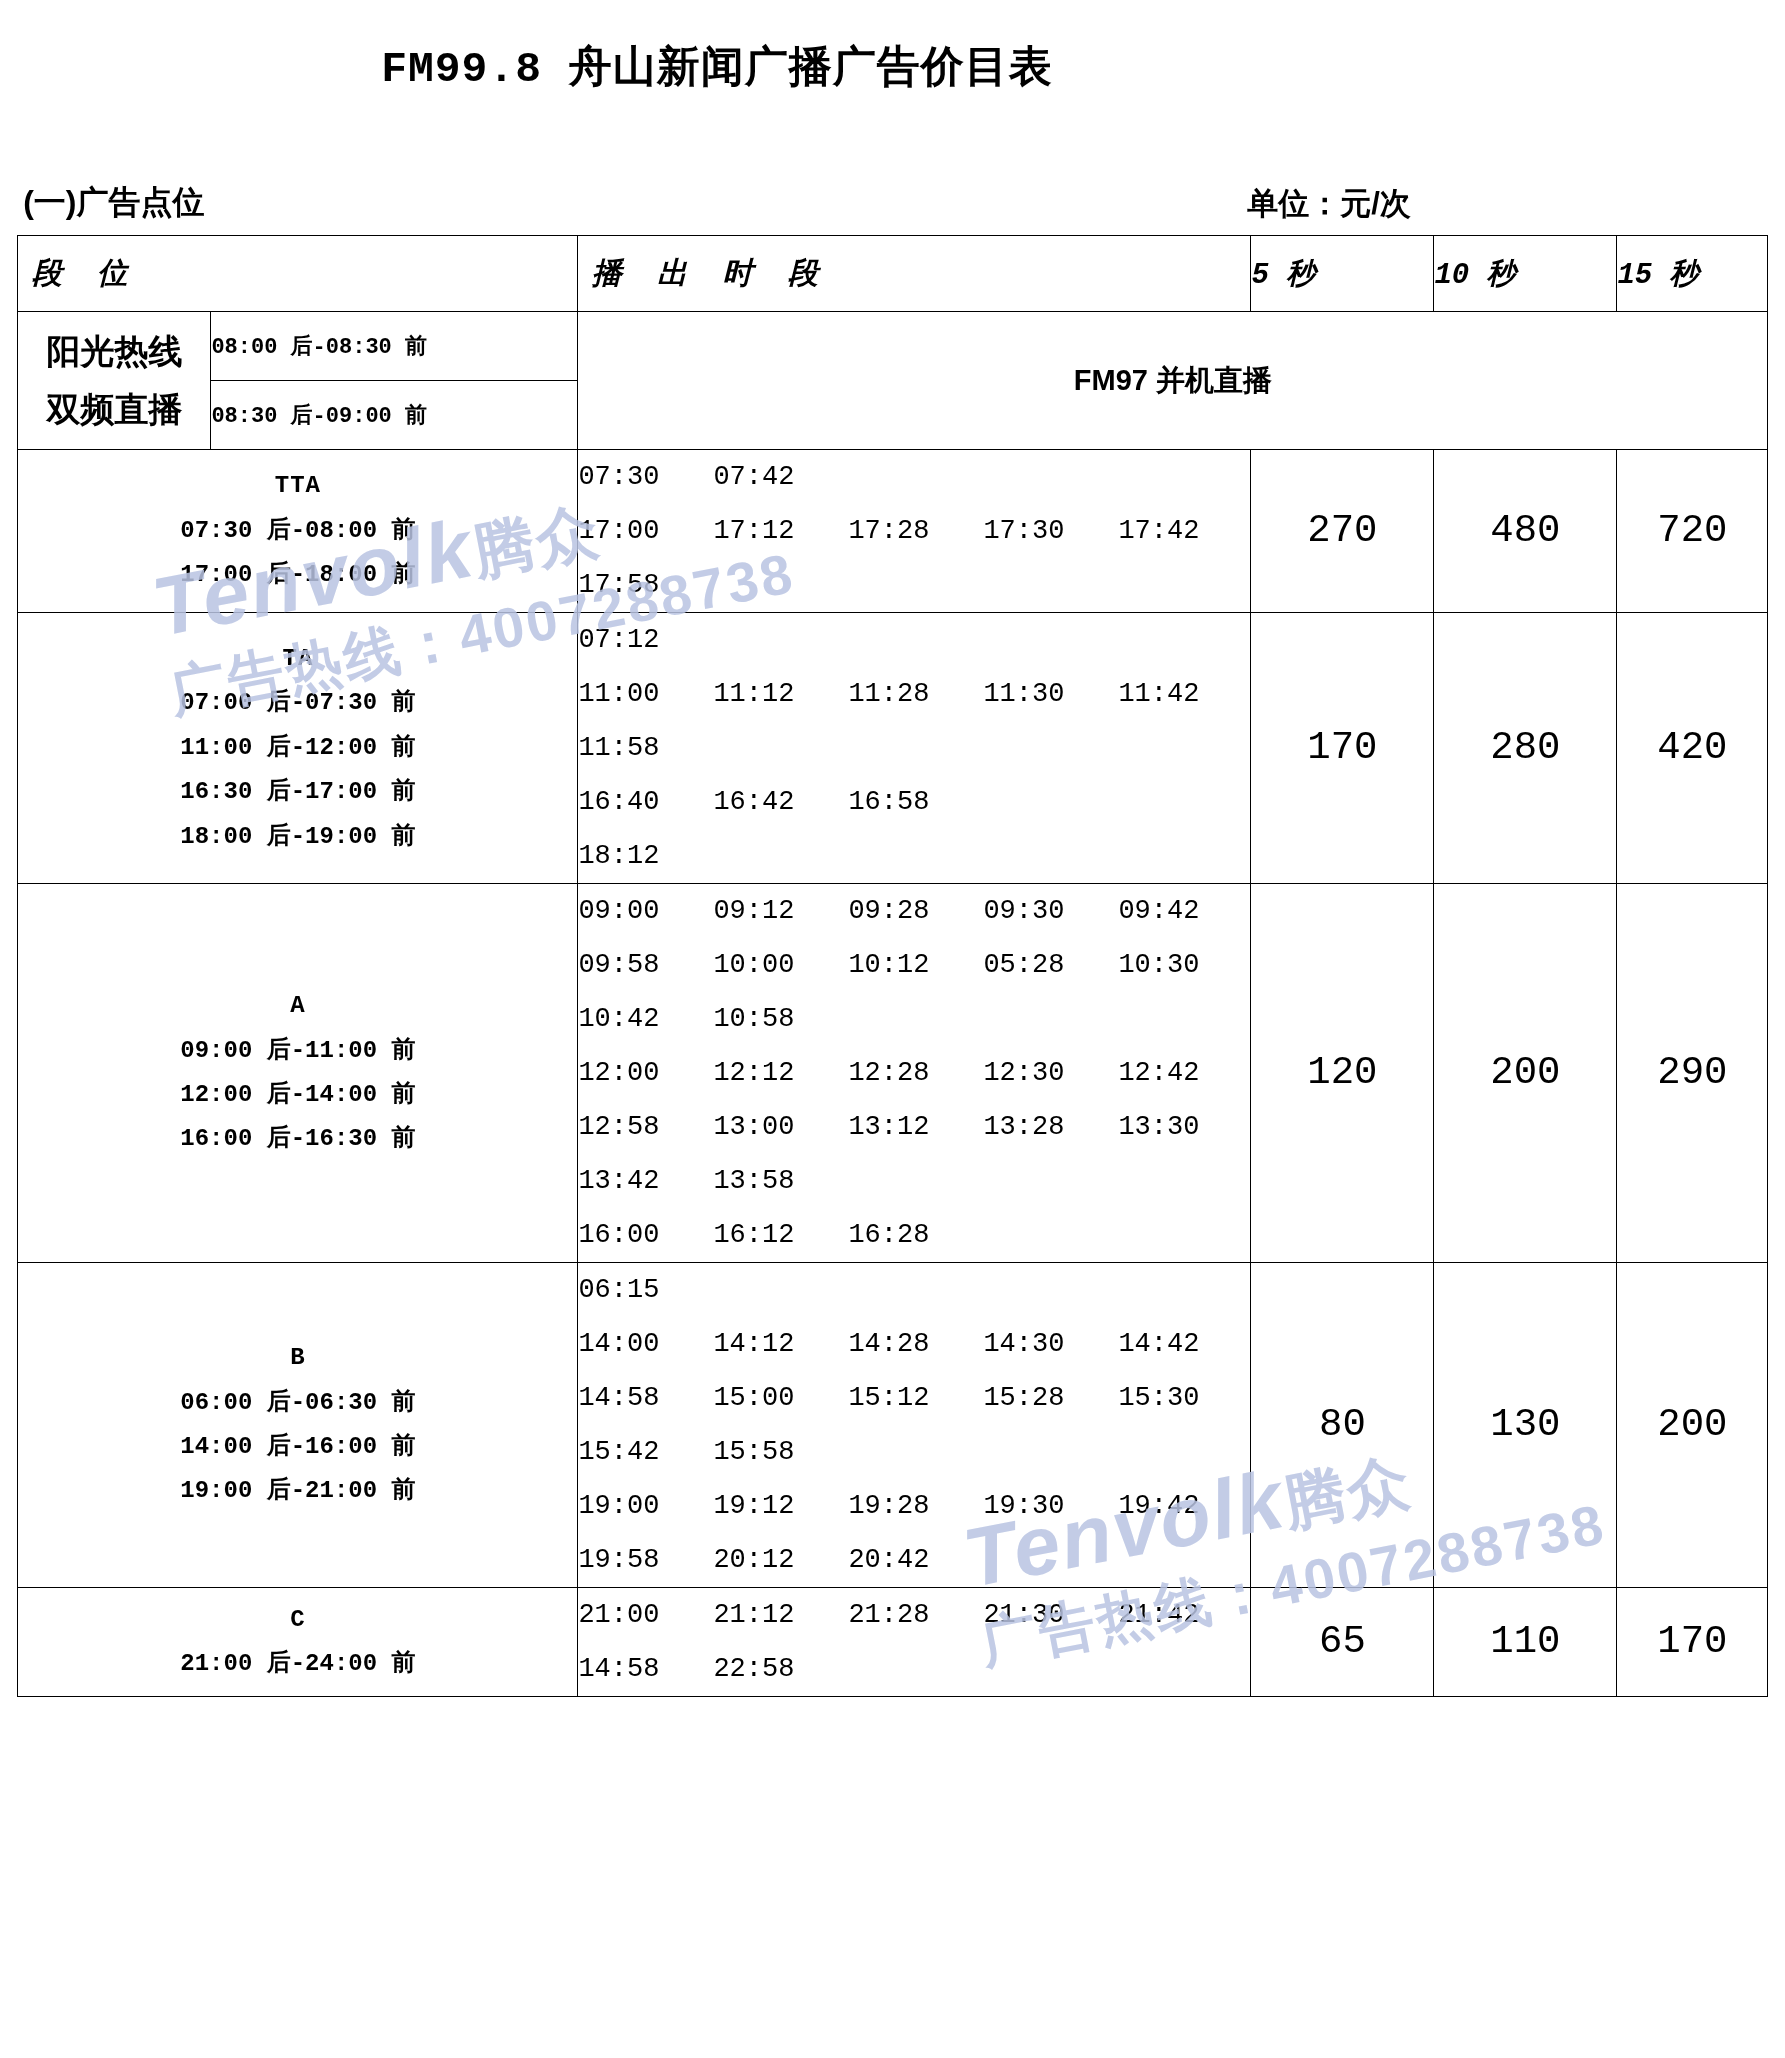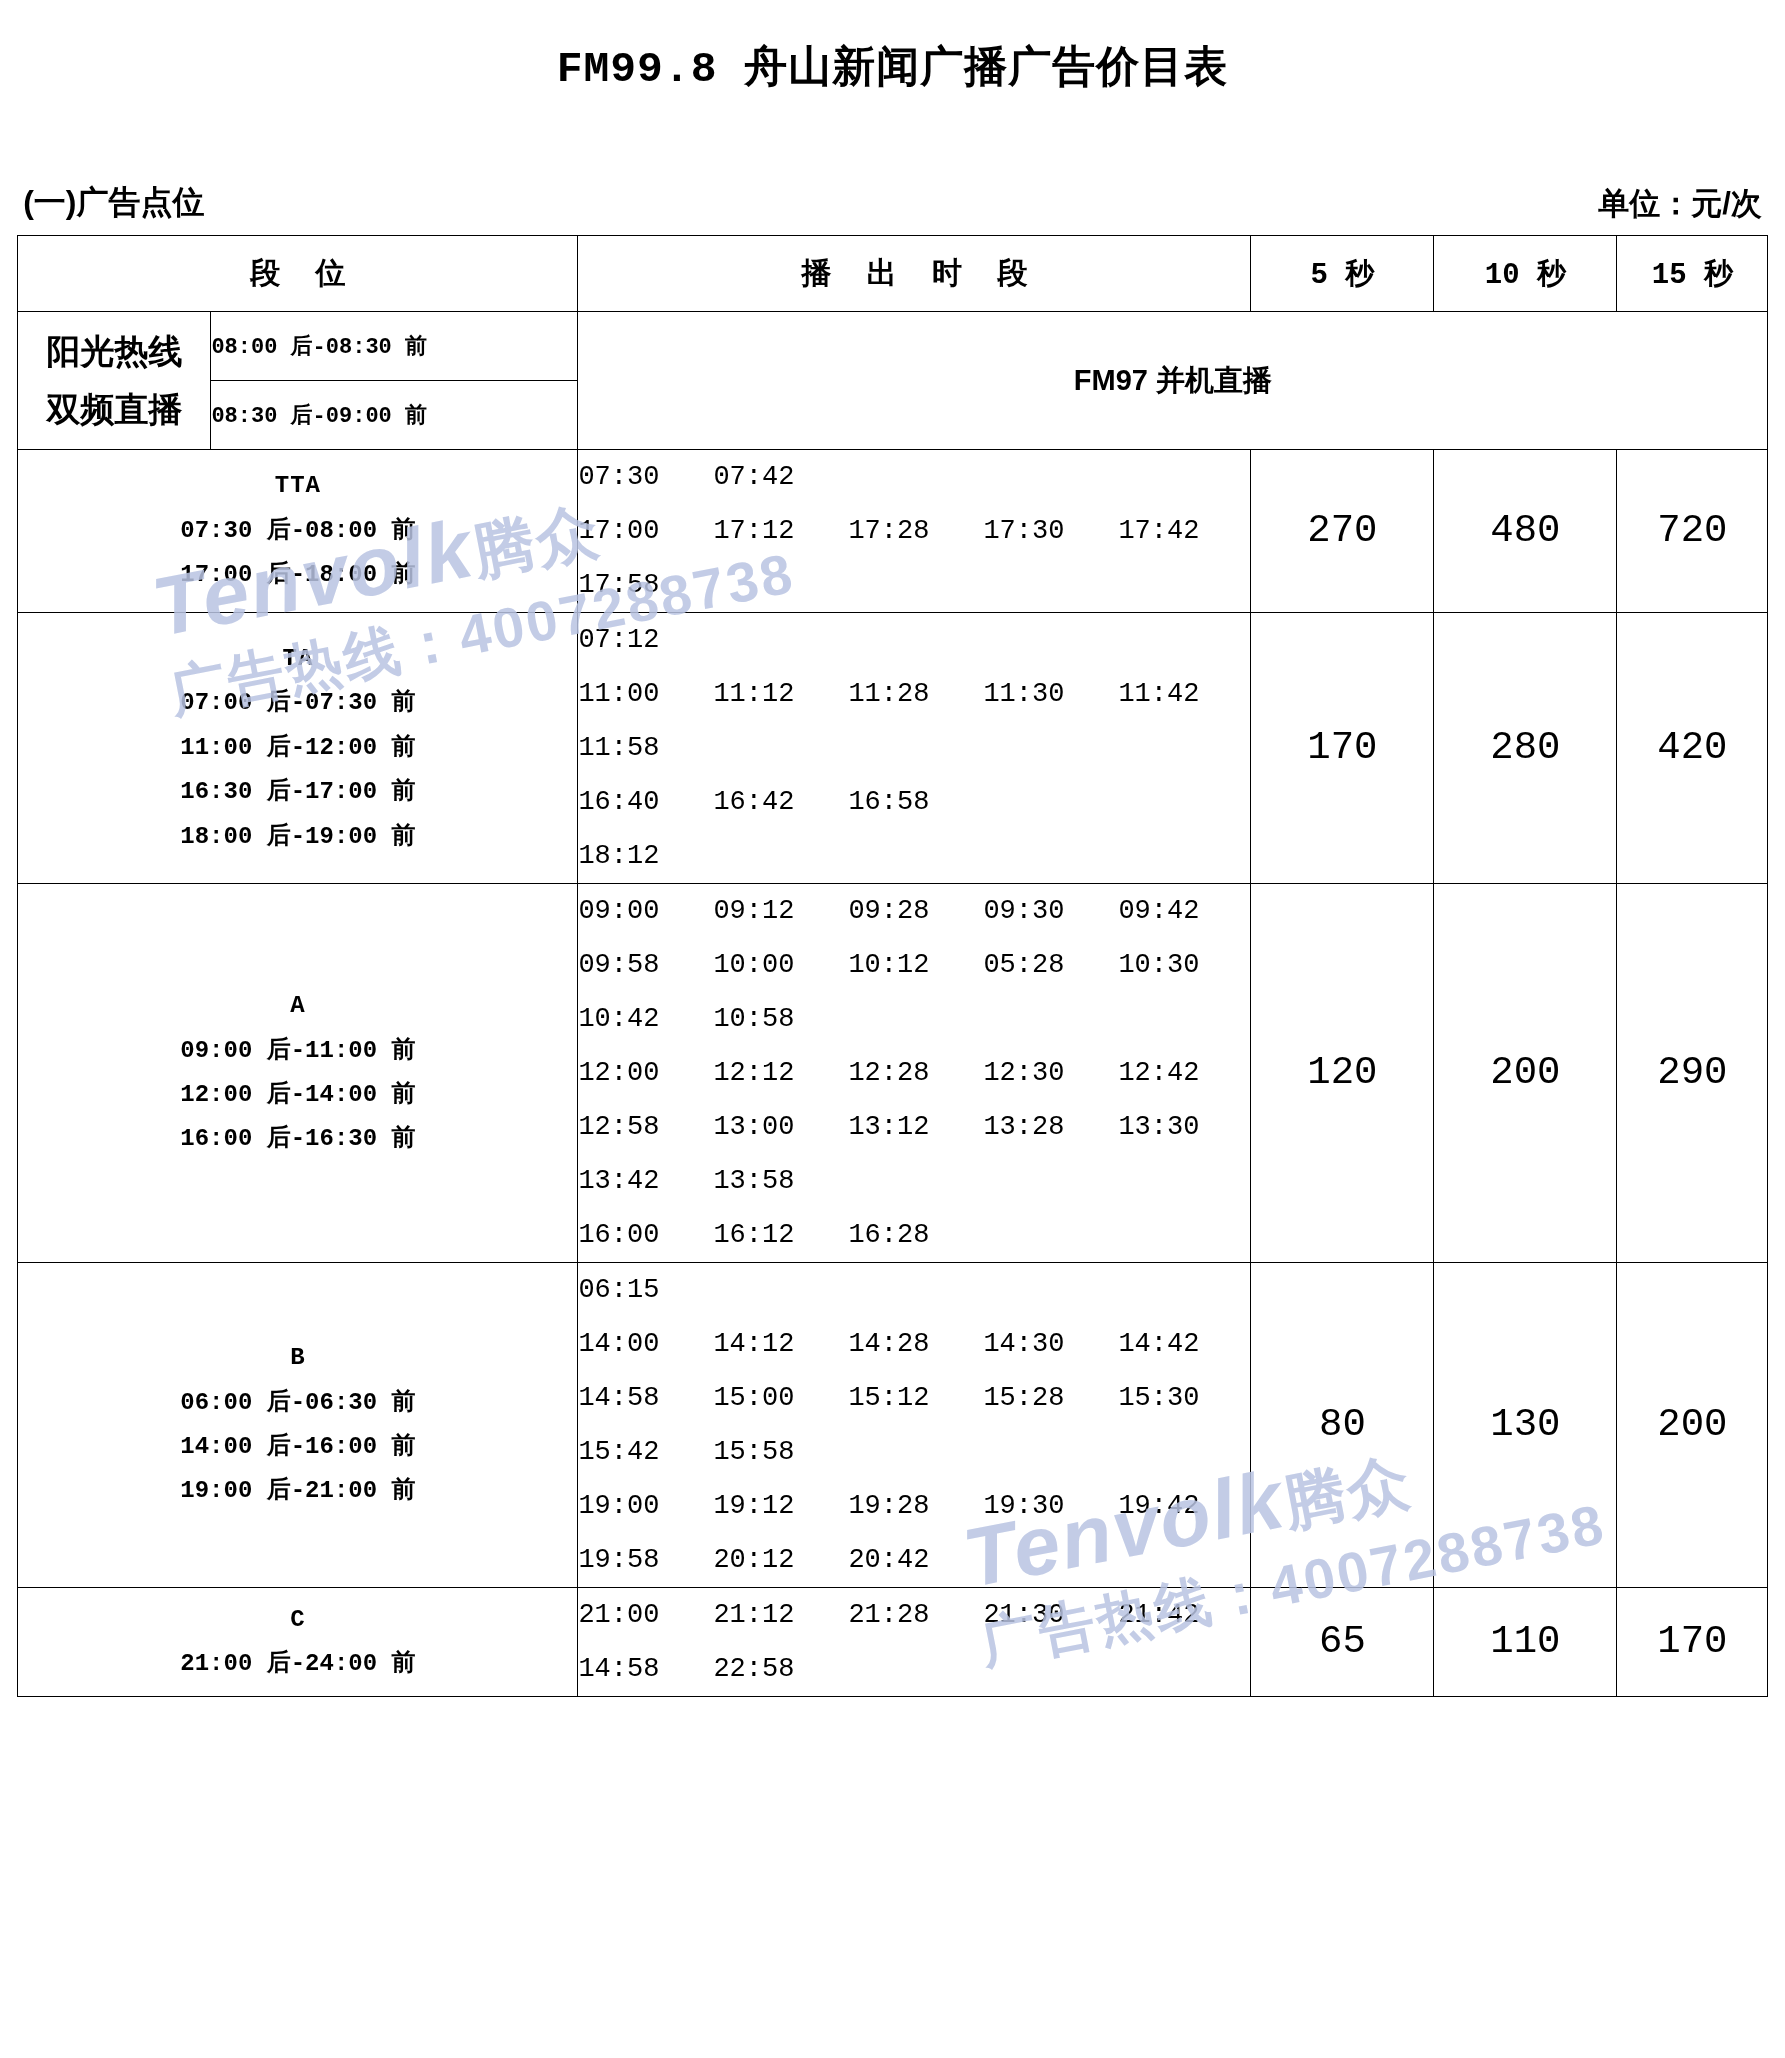--- a/index.html
+++ b/index.html
@@ -10,21 +10,21 @@
   body {
     width: 1785px;
     min-height: 2058px;
     font-family: "Liberation Sans", sans-serif;
     color: #000000;
     position: relative;
     overflow: hidden;
   }
   .page {
     position: relative;
-    width: 1785px;
+    width: 1434px;
     box-sizing: border-box;
     padding: 0 17.4px;
   }
   .doc-title {
     text-align: center;
     font-family: "Liberation Mono", monospace;
     font-size: 43px;
     font-weight: bold;
     letter-spacing: 1px;
     margin: 21px 0 0 0;
@@ -50,25 +50,26 @@
     border-collapse: collapse;
     width: 100%;
     table-layout: fixed;
   }
   table.rate-table td {
     border: 1.9px solid #000000;
     vertical-align: middle;
     padding: 0;
   }
   .hdr {
-    text-align: center;
+    text-align: left;
     font-size: 30px;
     font-weight: bold;
     height: 75px;
     font-family: "Liberation Sans", sans-serif;
+    font-style: italic;
   }
   .hdr.spaced {
     letter-spacing: 13.5px;
     text-indent: 13.5px;
   }
   .hdr.num {
     font-family: "Liberation Mono", monospace;
     font-size: 29px;
     font-weight: bold;
   }

